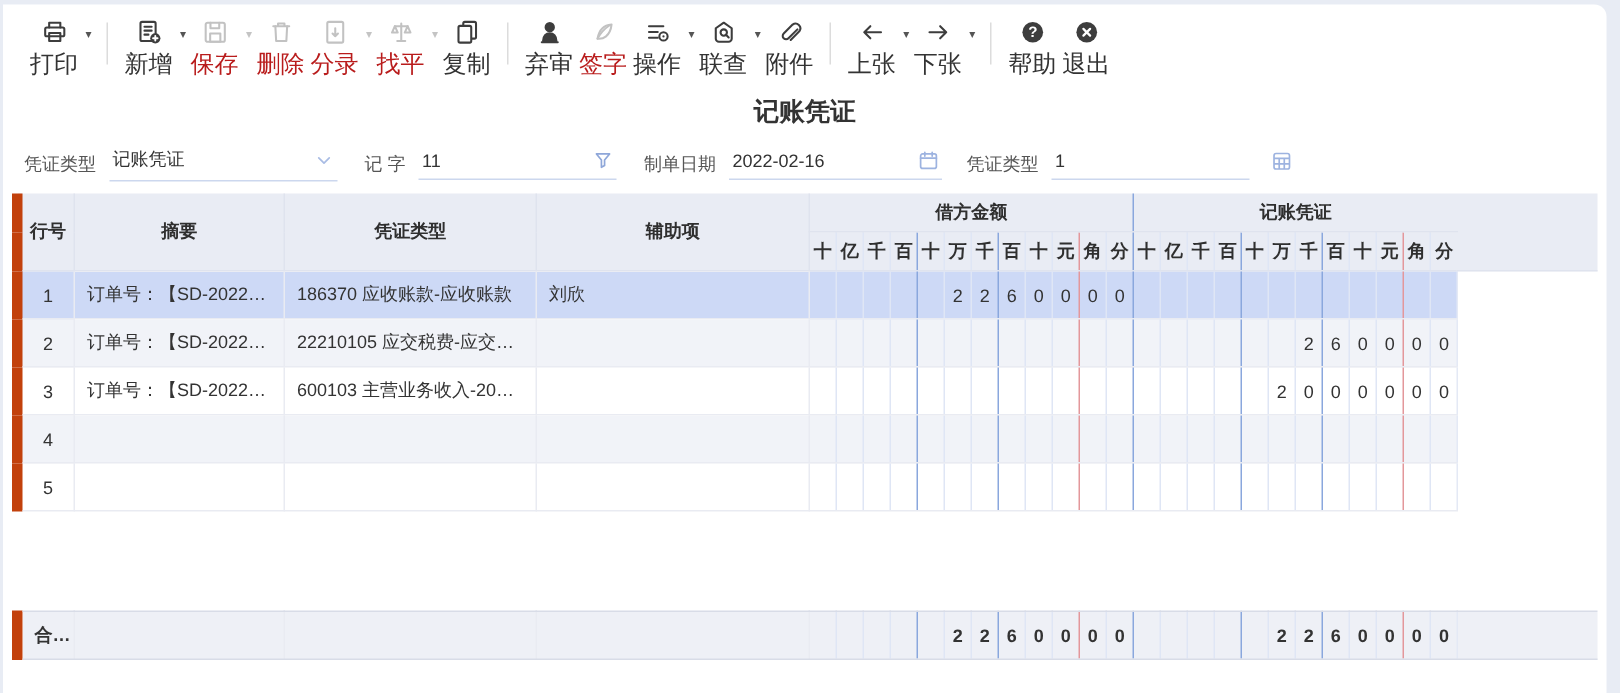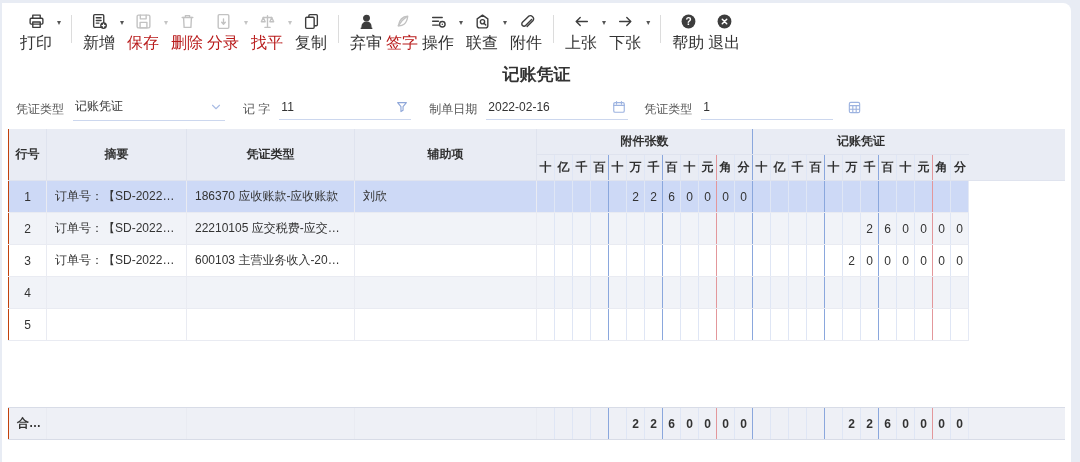--- a/index.html
+++ b/index.html
@@ -53,21 +53,21 @@
   .rl{border-left:1px solid #e3979b !important;}
   td.filler{background:#fff !important;border-left:1px solid #e4e9f5;border-bottom:none;}
   th.filler{border-bottom:1px solid #dfe3ee;}
   tr.sel td{background:#cdd9f6;}
   tr.alt td{background:#f1f3f8;}
   tr.spacer td{height:64px;background:#fff !important;border:none;
     border-bottom:1px solid #d8dce7;}
   tr.total td{background:#eef0f6 !important;font-weight:bold;
     border-bottom:1px solid #d8dce7;}
   tr.total td.filler{background:#eef0f6 !important;border-bottom:1px solid #d8dce7;}
-  td.first,th.first{border-left:1px solid #c2410c;}
+  td.first,th.first{border-left:7px solid #c2410c;}
   
   .footer{display:flex;padding:9px 0 0 16px;font-size:12px;color:#3c3c3c;}
 </style>
 </head>
 <body>
 
 <div class="panel">
 
   <div class="toolbar">
       <div class="tb-group">
@@ -350,21 +350,21 @@
         <col style="width: 18px;">
         <col style="width: 18px;">
         <col>
       </colgroup>
     <thead id="thead">
         <tr>
           <th class="main first" rowspan="2">行号</th>
           <th class="main" rowspan="2">摘要</th>
           <th class="main" rowspan="2">凭证类型</th>
           <th class="main" rowspan="2">辅助项</th>
-          <th class="grp dg bl" colspan="12">附件张数</th>
+          <th class="grp dg bl" colspan="12">借方金额</th>
           <th class="grp dg bl" colspan="12">记账凭证</th>
           <th class="filler" rowspan="2"></th>
         </tr>
         <tr>
           <th class="dg bl">十</th>
           <th class="dg">亿</th>
           <th class="dg">千</th>
           <th class="dg">百</th>
           <th class="dg bl">十</th>
           <th class="dg">万</th>

